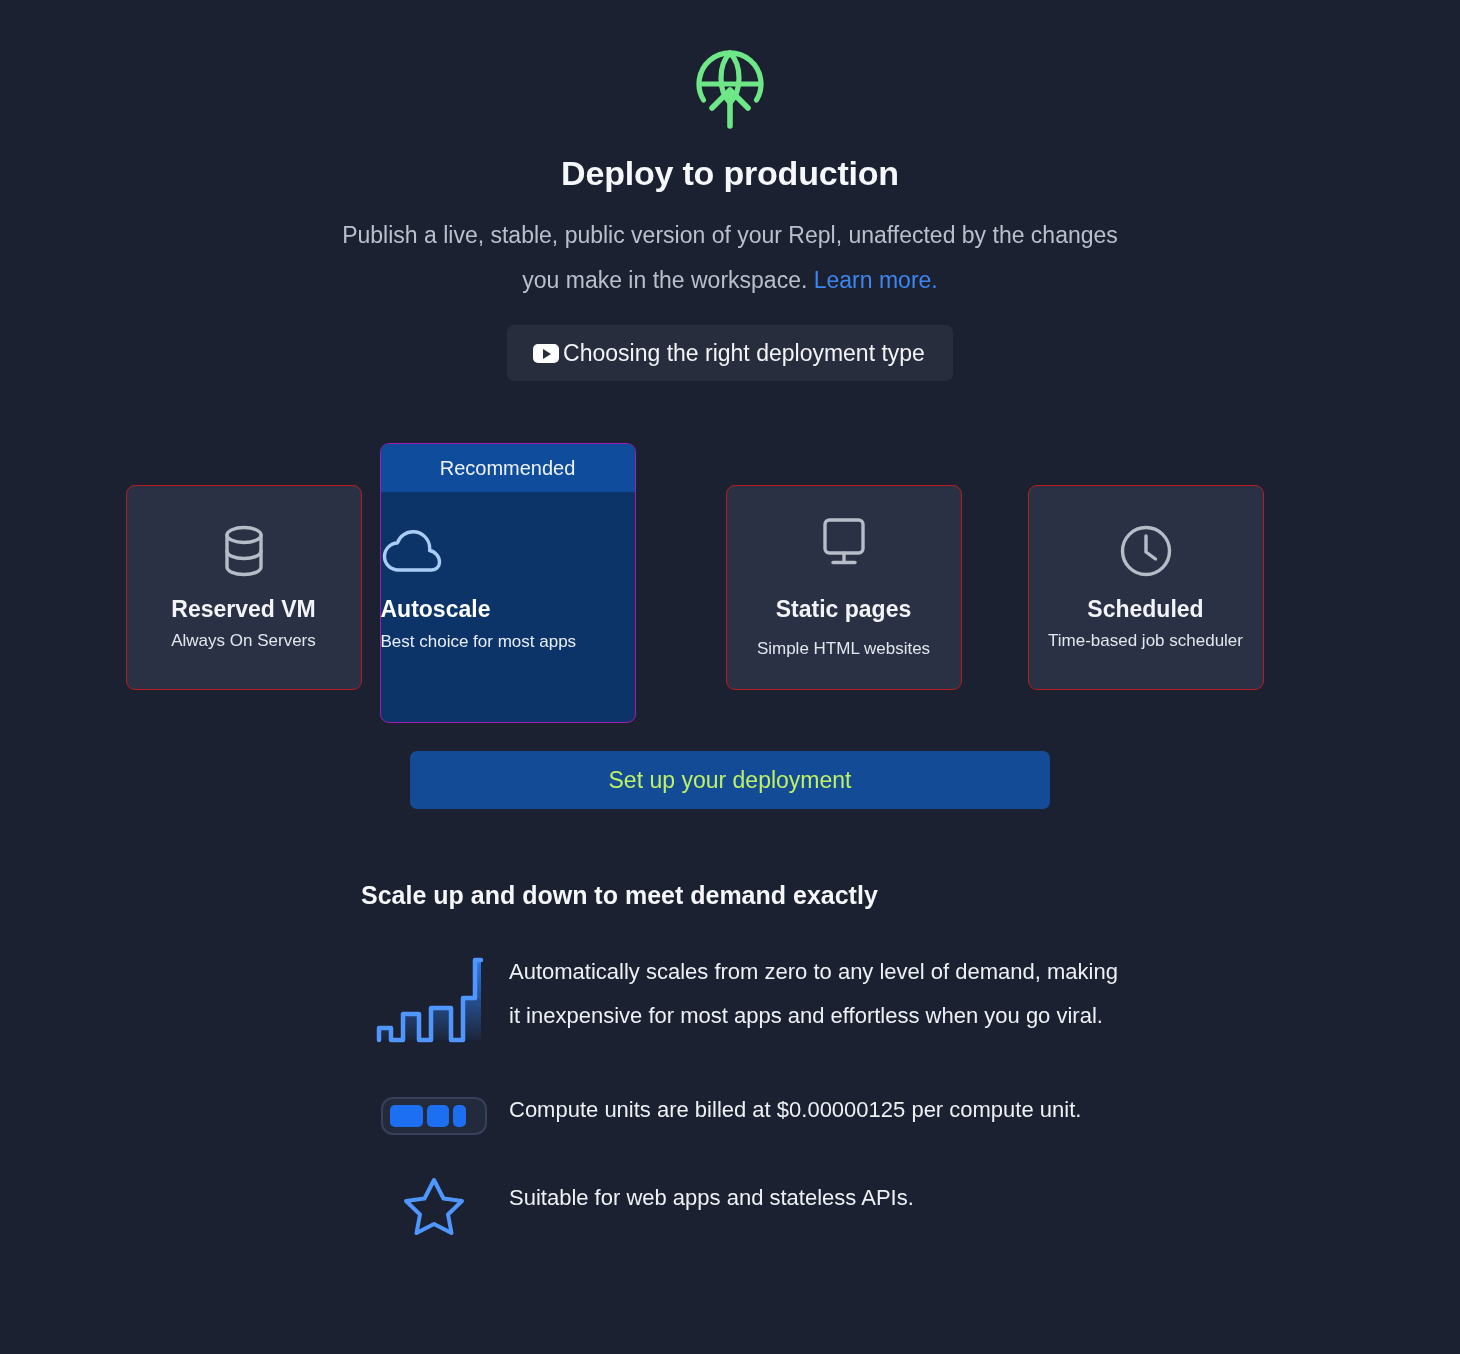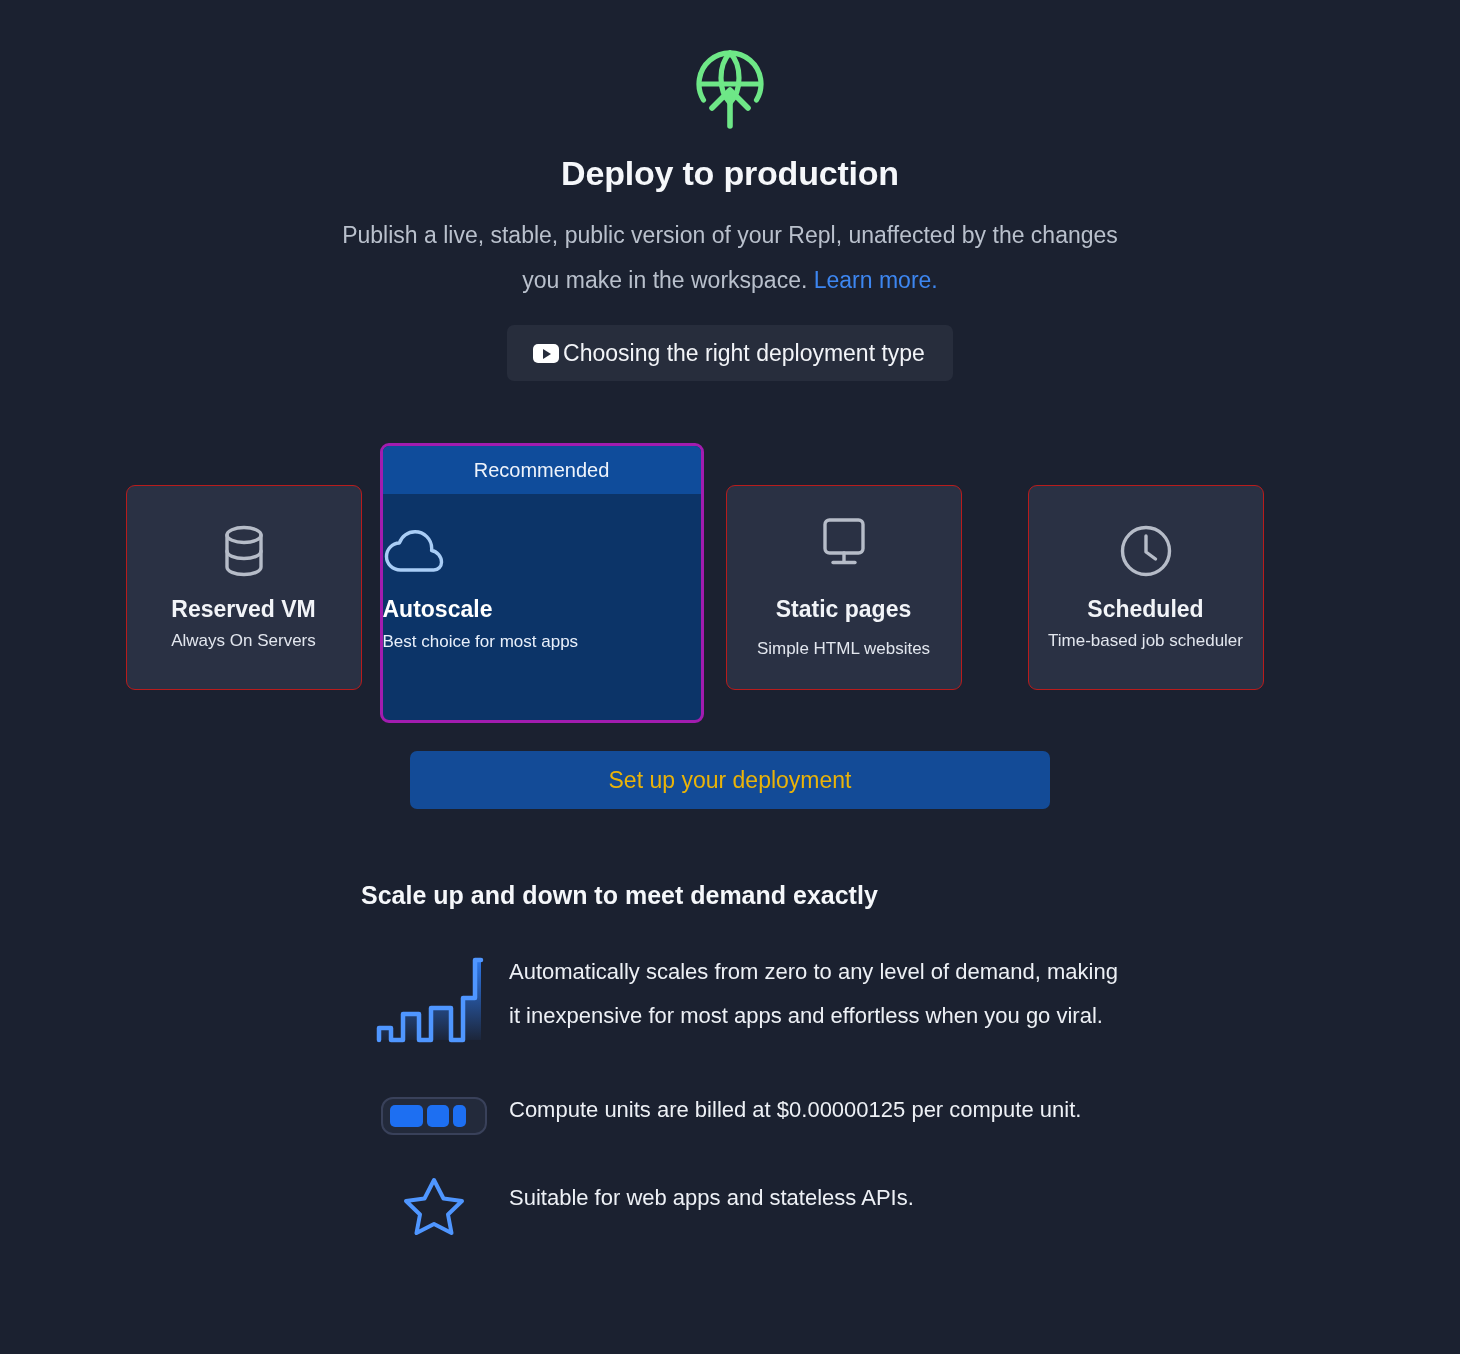--- a/index.html
+++ b/index.html
@@ -141,24 +141,24 @@
   }
 
   
   #card-reserved-vm { left: 8px; }
   #card-static      { left: 608px; gap: 8px; }
   #card-scheduled   { left: 910px; }
 
   .card.featured {
     left: 262px;
     top: 0;
-    width: 324px;
+    width: 256px;
     height: 280px;
     background: #0c3468;
-    border: 3px solid #a21caf;
+    border: 1px solid #a21caf;
     overflow: hidden;
     justify-content: flex-start;
   }
   .featured-badge {
     width: 100%;
     height: 48px;
     background: #0f4c9b;
     display: flex;
     align-items: center;
     justify-content: center;
@@ -185,21 +185,21 @@
   .card.featured .card-desc  { color: #e9f0fb; }
 
   
   .cta-button {
     margin-top: 28px;
     width: 640px;
     height: 58px;
     background: #134b97;
     border: none;
     border-radius: 7px;
-    color: #eab308;
+    color: #bef264;
     font-size: 23px;
     font-family: "Liberation Sans", sans-serif;
     cursor: pointer;
   }
 
   
   .details {
     margin-top: 72px;
     width: 760px;
     margin-left: 18px;

